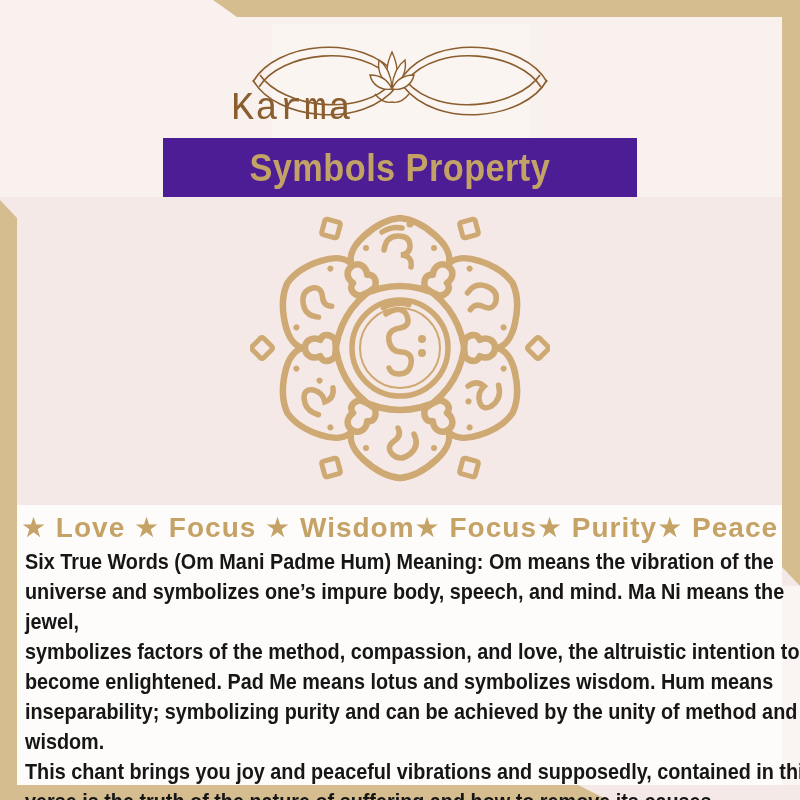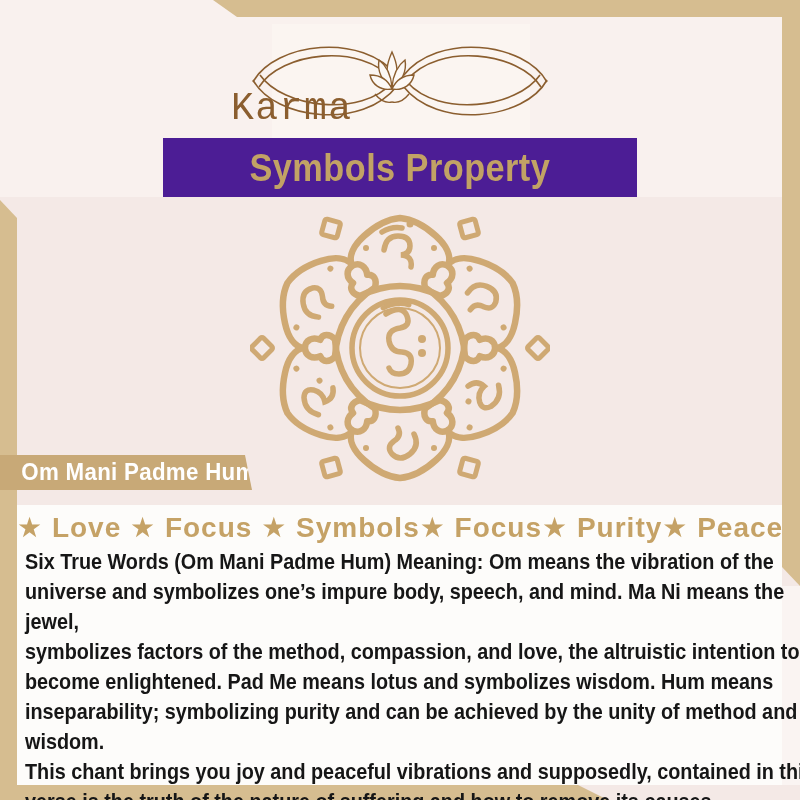--- a/index.html
+++ b/index.html
@@ -147,26 +147,23 @@
         <circle cx="150" cy="150" r="48" stroke-width="5.5"></circle>
         <circle cx="150" cy="150" r="40" stroke-width="2"></circle>
         <path d="M136,116 q16,-10 21,2 q4,10 -7,12 q-13,2 -11,13 q2,11 13,11 q11,1 9,12 q-2,10 -12,10 q-8,0 -10,-6" stroke-width="5.5"></path>
         <path d="M133,110 q14,-7 26,-3" stroke-width="5"></path>
         <circle cx="172" cy="141" r="4" fill="#cfa973" stroke="none"></circle>
         <circle cx="172" cy="155" r="4" fill="#cfa973" stroke="none"></circle>
       </g>
     </g>
   </svg>
 
-  <div class="banner">
-    <span>Om Mani Padme Hum</span>
-  </div>
 
   <div class="content">
-    <div class="keywords">★ Love ★ Focus ★ Symbols★ Focus★ Purity★ Peace</div>
+    <div class="keywords">★ Love ★ Focus ★ Wisdom★ Focus★ Purity★ Peace</div>
     <p class="para">Six True Words (Om Mani Padme Hum) Meaning: Om means the vibration of the
 universe and symbolizes one’s impure body, speech, and mind. Ma Ni means the jewel,
 symbolizes factors of the method, compassion, and love, the altruistic intention to
 become enlightened. Pad Me means lotus and symbolizes wisdom. Hum means
 inseparability; symbolizing purity and can be achieved by the unity of method and
 wisdom.</p>
     <p class="para">This chant brings you joy and peaceful vibrations and supposedly, contained in this
 verse is the truth of the nature of suffering and how to remove its causes.</p>
   </div>
 

